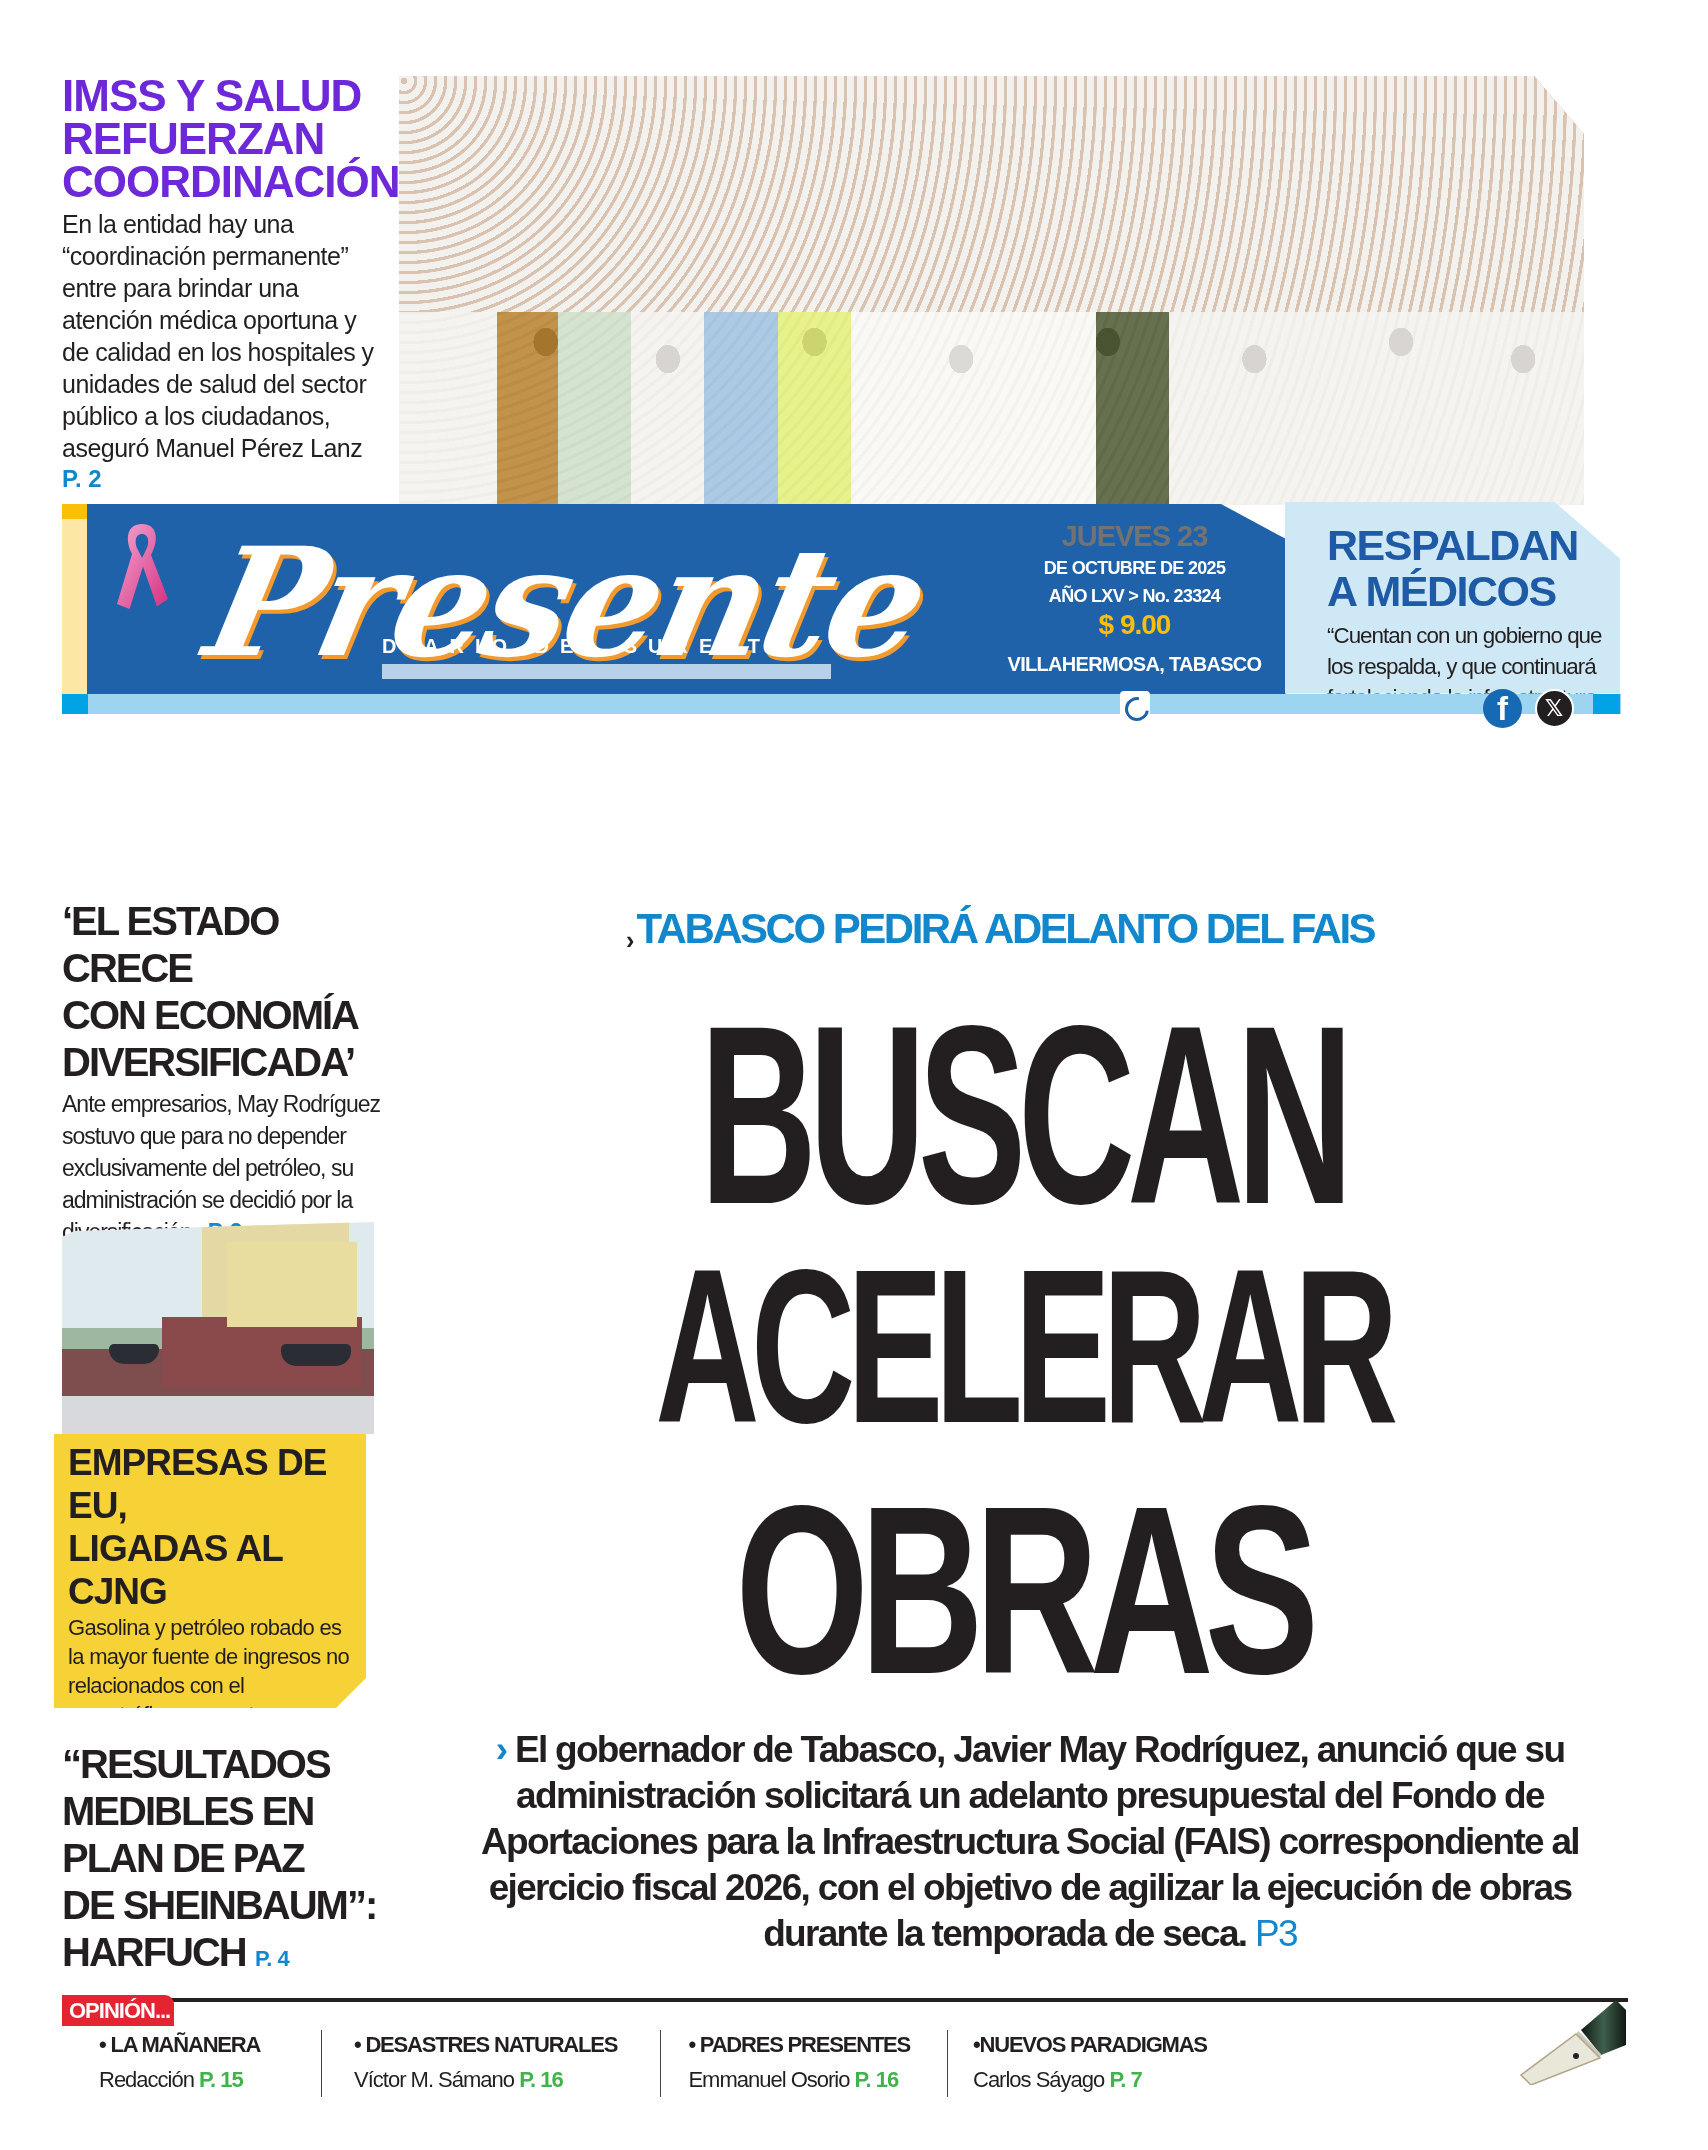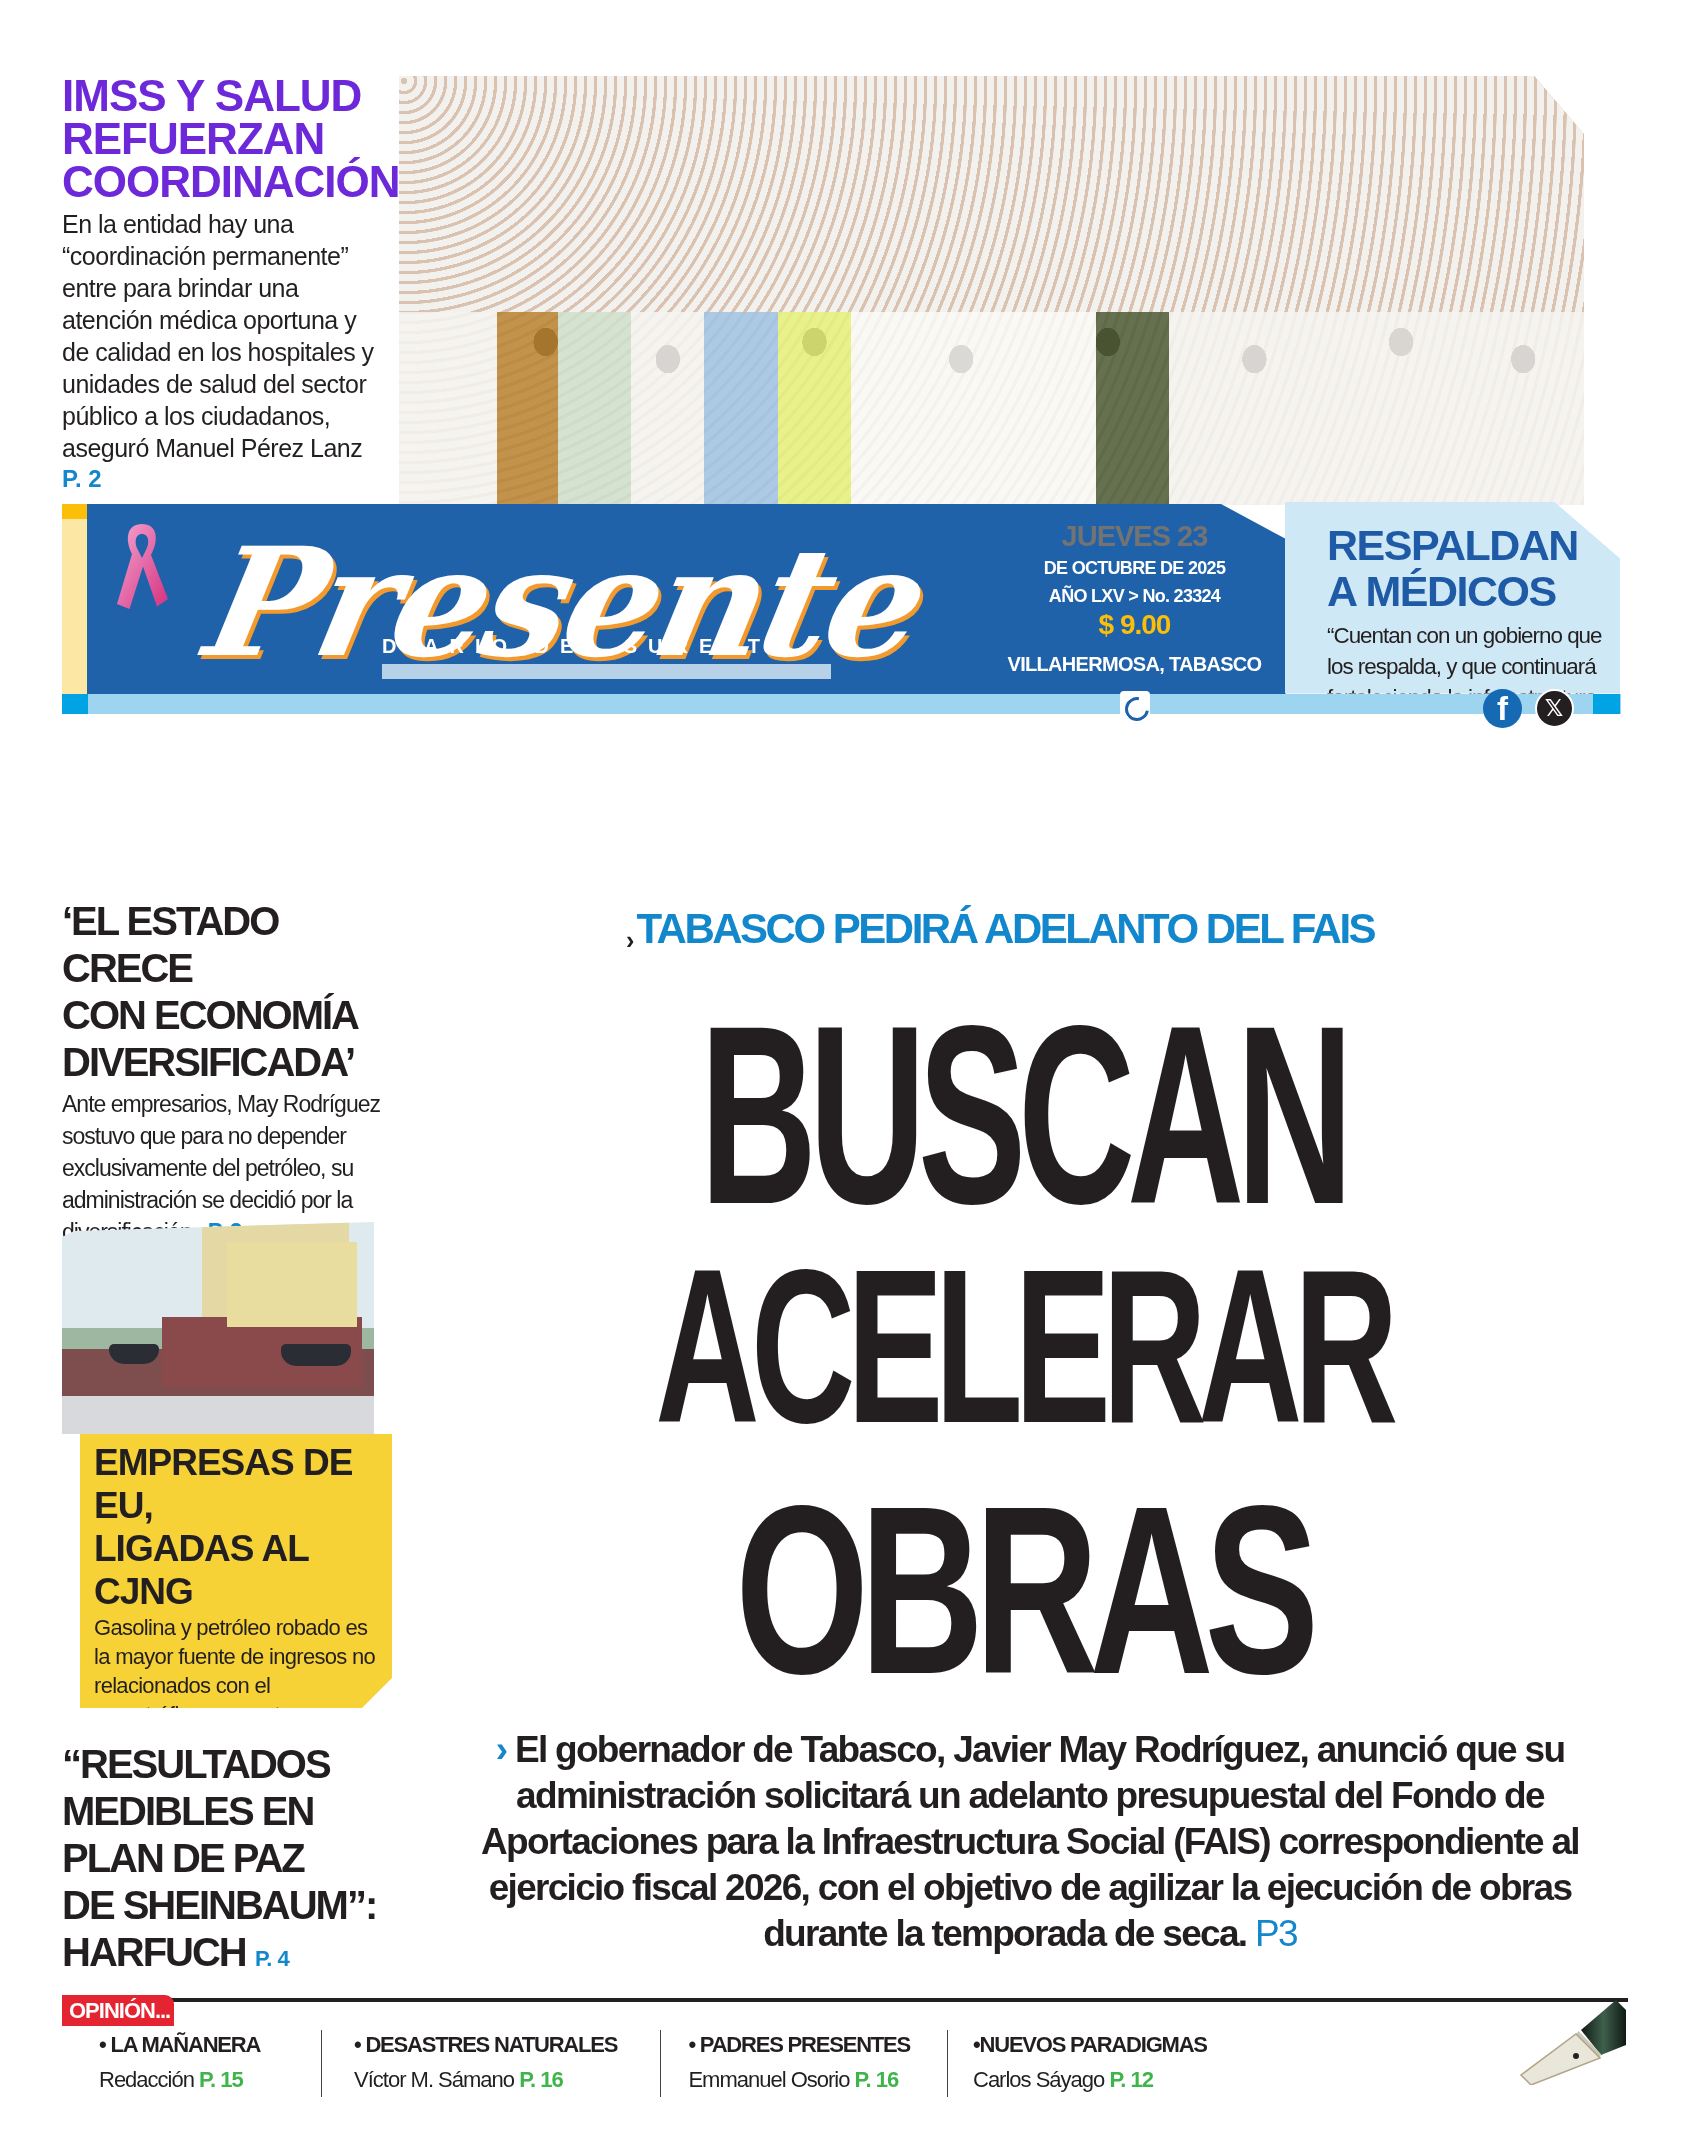--- a/index.html
+++ b/index.html
@@ -84,21 +84,21 @@
     clip-path: polygon(12px 9px, 100% 0, 100% 100%, 0 100%, 0 15px);
     background:
       linear-gradient(180deg, transparent 0 60%, #7e4e4e 60% 82%, #d8d9dd 82% 100%),
       linear-gradient(90deg, transparent 0 45%, #e4d9a4 45% 92%, transparent 92%),
       linear-gradient(180deg, #dfeaef 0 50%, #9db7a0 50% 62%, #cbd4d8 62% 100%); }
   #ship-photo .ship-hull { position: absolute; left: 100px; top: 95px; width: 200px; height: 70px; background: #8a4a4c; }
   #ship-photo .ship-deck { position: absolute; left: 165px; top: 20px; width: 130px; height: 85px; background: #e8dc9f; }
   #ship-photo .tug1 { position: absolute; left: 47px; top: 122px; width: 50px; height: 20px; background: #2a2d33; border-radius: 5px 5px 15px 15px; }
   #ship-photo .tug2 { position: absolute; left: 219px; top: 122px; width: 70px; height: 22.4px; background: #2a2d33; border-radius: 5px 5px 15px 15px; }
 
-  #story-empresas { left: 80px; top: 1434px; width: 312px; height: 274px; background: #f6d236;
+  #story-empresas { left: 54px; top: 1434px; width: 312px; height: 274px; background: #f6d236;
     clip-path: polygon(0 0, 100% 0, 100% calc(100% - 30px), calc(100% - 30px) 100%, 0 100%); padding: 0 10px 0 14px; }
   #story-empresas .hl { font-weight: 900; font-size: 37px; line-height: 43px; letter-spacing: -1px; padding-top: 7px; }
   #story-empresas .body { font-size: 22px; line-height: 29px; letter-spacing: -0.7px; }
 
   #story-resultados { left: 62px; top: 1741px; width: 349px; }
   #story-resultados .hl { font-weight: 900; font-size: 40px; line-height: 47px; letter-spacing: -2px; }
   #story-resultados .pg { color: #1387cc; font-weight: 900; font-size: 22px; letter-spacing: -0.5px; }
 
   
   #kicker { left: 626px; top: 905px; }
@@ -281,21 +281,21 @@
     <div class="title">• PADRES PRESENTES</div>
     <div class="author">
       <span>Emmanuel Osorio</span>
       <span class="pg">P. 16</span>
     </div>
   </div>
   <div class="col" style="width:289px;padding-left:25px">
     <div class="title">•NUEVOS PARADIGMAS</div>
     <div class="author">
       <span>Carlos Sáyago</span>
-      <span class="pg">P. 12</span>
+      <span class="pg">P. 7</span>
     </div>
   </div>
 </div>
 
 <svg id="pen-icon" class="abs" viewBox="0 0 250 170">
   <defs>
     <linearGradient id="pg1" x1="0" y1="0" x2="1" y2="0">
       <stop offset="0" stop-color="#0f1a14"></stop>
         <stop offset="0.5" stop-color="#3f5f4c"></stop>
         <stop offset="1" stop-color="#0f1a14"></stop>

